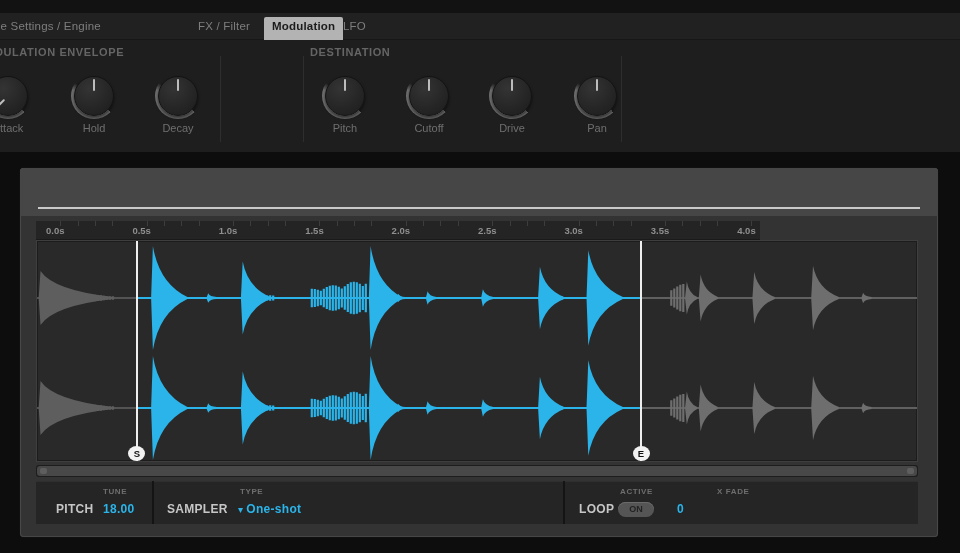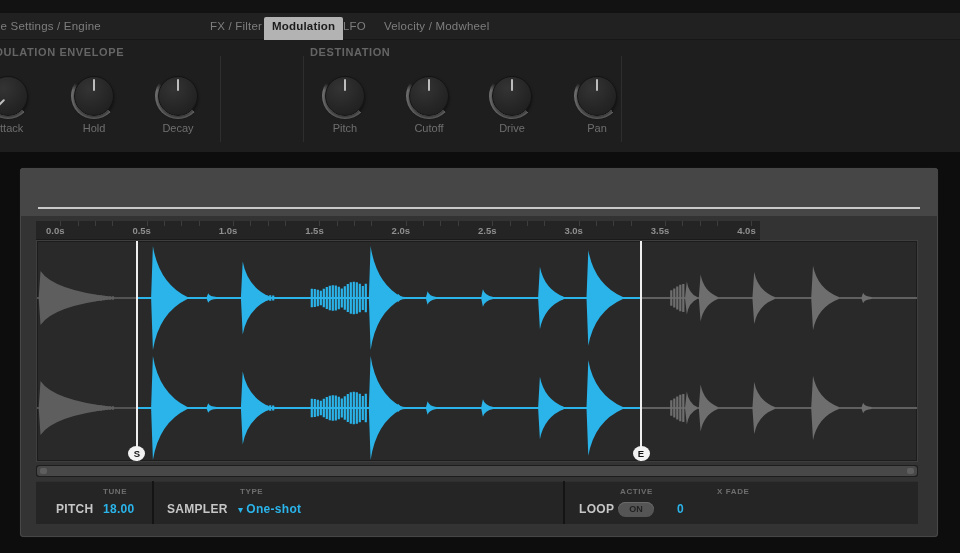--- a/index.html
+++ b/index.html
@@ -59,24 +59,23 @@
   .pill { position:absolute; bottom:7px; width:36px; height:15px; background:#555555; border-radius:8px;
           box-shadow:inset 0 1px 0 #6a6a6a; color:#232323; font-size:9px; font-weight:bold; text-align:center; line-height:15px; cursor:pointer; }
 </style>
 </head>
 <body>
 
 <div class="top-strip"></div>
 
 <div class="tabbar">
     <div class="tab" style="left: -22px;">Voice Settings / Engine</div>
-    <div class="tab" style="left: 210px;">FX / Filter</div>
+    <div class="tab" style="left: 198px;">FX / Filter</div>
     <div class="tab selected" style="left: 264px;">Modulation</div>
     <div class="tab" style="left: 343px;">LFO</div>
-    <div class="tab" style="left: 384px;">Velocity / Modwheel</div>
   </div>
 
 <div class="controls">
   <div class="sec-title" style="left:-24px;">MODULATION ENVELOPE</div>
   <div class="sec-title" style="left:310px;">DESTINATION</div>
   <div class="vdiv" style="left:220px;"></div>
   <div class="vdiv" style="left:303px;"></div>
   <div class="vdiv" style="left:621px;"></div>
   <div id="knobs">
       <div class="knob" style="left: -15px;">

